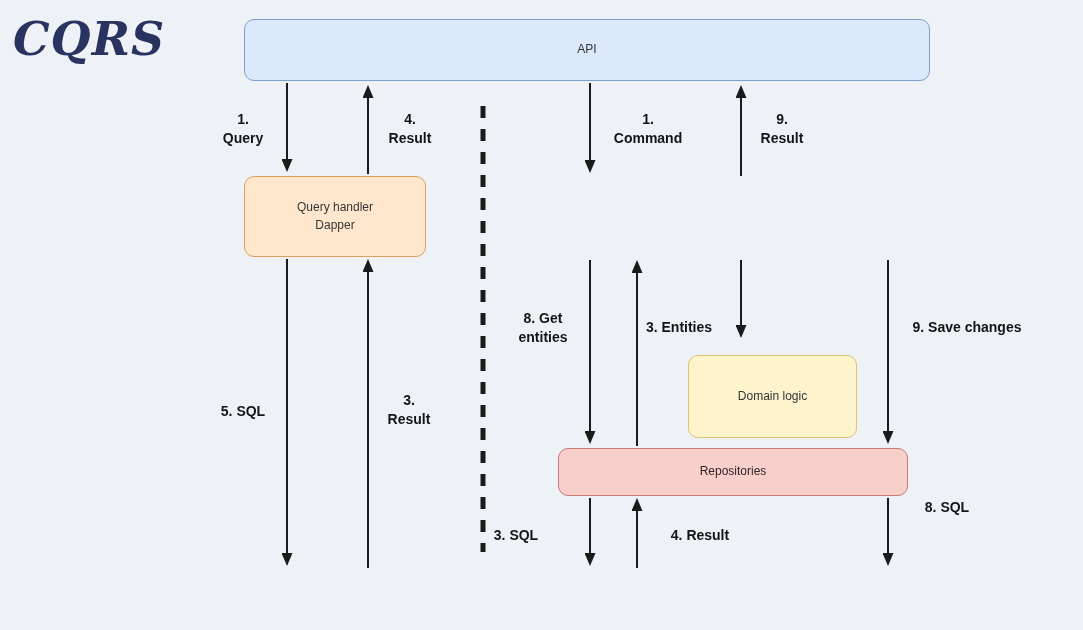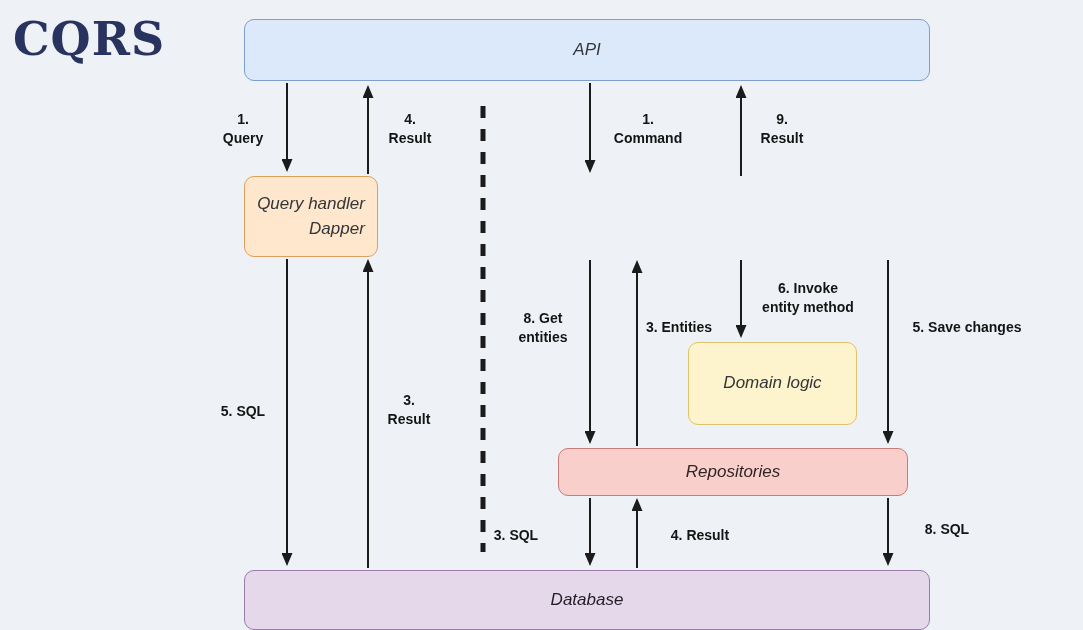--- a/index.html
+++ b/index.html
@@ -7,36 +7,36 @@
     position:relative;
     width:1083px;height:630px;
     background:#eef1f6;
     overflow:hidden;
     font-family:"Liberation Sans", sans-serif;
   }
   #title{
     position:absolute;left:13px;top:14px;
     font-family:"DejaVu Serif", serif;
     font-weight:bold;font-size:46px;line-height:1.1;
-    color:#28345f;letter-spacing:1px;margin:0;
+    color:#28345f;letter-spacing:1px;margin:0;font-style:italic;
   }
   .node{
     position:absolute;
     border-radius:10px;
     display:flex;align-items:center;justify-content:center;
     box-sizing:border-box;
   }
   .node span{
-    white-space:pre-line;text-align:right;
-    font-size:17px;line-height:1.45;color:#333539;font-style:italic;
+    white-space:pre-line;text-align:center;
+    font-size:12px;line-height:1.45;color:#333539;
   }
   #node-api{left:244px;top:19px;width:686px;height:62px;background:#dbe9fb;border:1.5px solid #7e9fcb;}
-  #node-query-handler{left:244px;top:176px;width:134px;height:81px;background:#ffe7cd;border:1.5px solid #dda05c;}
+  #node-query-handler{left:244px;top:176px;width:182px;height:81px;background:#ffe7cd;border:1.5px solid #dda05c;}
   #node-command-handler{left:558px;top:177px;width:350px;height:81px;background:#d9ecd4;border:1.5px solid #94bb86;}
-  #node-domain-logic{left:688px;top:342px;width:169px;height:83px;background:#fdf3cd;border:1.5px solid #dcc36d;}
+  #node-domain-logic{left:688px;top:355px;width:169px;height:83px;background:#fdf3cd;border:1.5px solid #dcc36d;}
   #node-repositories{left:558px;top:448px;width:350px;height:48px;background:#f9cfcc;border:1.5px solid #c97b75;}
   #node-repositories span{color:#2e2524;}
   #node-database{left:244px;top:570px;width:686px;height:60px;background:#e4d8ea;border:1.5px solid #9a7cab;}
   #node-database span{color:#241c24;}
   .edge-label{
     position:absolute;
     transform:translateX(-50%);
     white-space:pre-line;text-align:center;
     font-size:14px;font-weight:bold;color:#141414;line-height:19px;
   }
@@ -84,38 +84,33 @@
 
 
   <div class="node" id="node-domain-logic">
     <span>Domain logic</span>
   </div>
 
   <div class="node" id="node-repositories">
     <span>Repositories</span>
   </div>
 
-  <div class="node" id="node-database">
-    <span>Database</span>
-  </div>
 
   <div class="edge-label" style="left:243px;top:110px">1.
 Query</div>
   <div class="edge-label" style="left:410px;top:110px">4.
 Result</div>
   <div class="edge-label" style="left:648px;top:110px">1.
 Command</div>
   <div class="edge-label" style="left:782px;top:110px">9.
 Result</div>
   <div class="edge-label" style="left:243px;top:402px">5. SQL</div>
   <div class="edge-label" style="left:409px;top:391px">3.
 Result</div>
   <div class="edge-label" style="left:543px;top:309px">8. Get
 entities</div>
   <div class="edge-label" style="left:679px;top:318px">3. Entities</div>
-  <div class="edge-label" style="left:808px;top:279px">6. Invoke
-entity method</div>
-  <div class="edge-label" style="left:967px;top:318px">5. Save changes</div>
+  <div class="edge-label" style="left:967px;top:318px">9. Save changes</div>
   <div class="edge-label" style="left:516px;top:526px">3. SQL</div>
   <div class="edge-label" style="left:700px;top:526px">4. Result</div>
-  <div class="edge-label" style="left:947px;top:520px">8. SQL</div>
+  <div class="edge-label" style="left:947px;top:498px">8. SQL</div>
 
 </div>
 
 </body></html>

